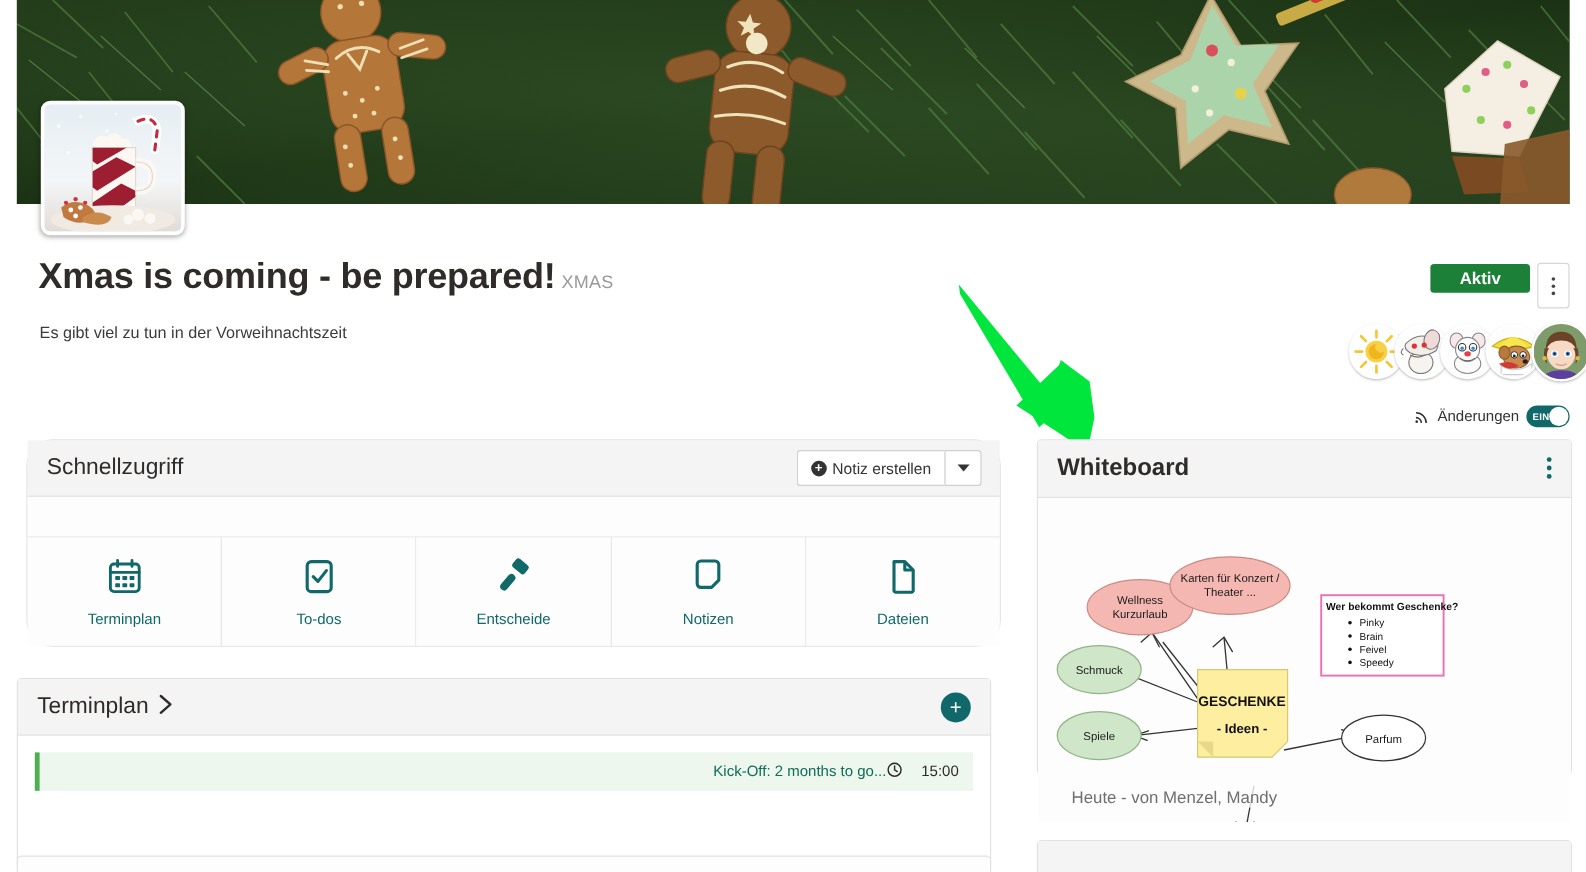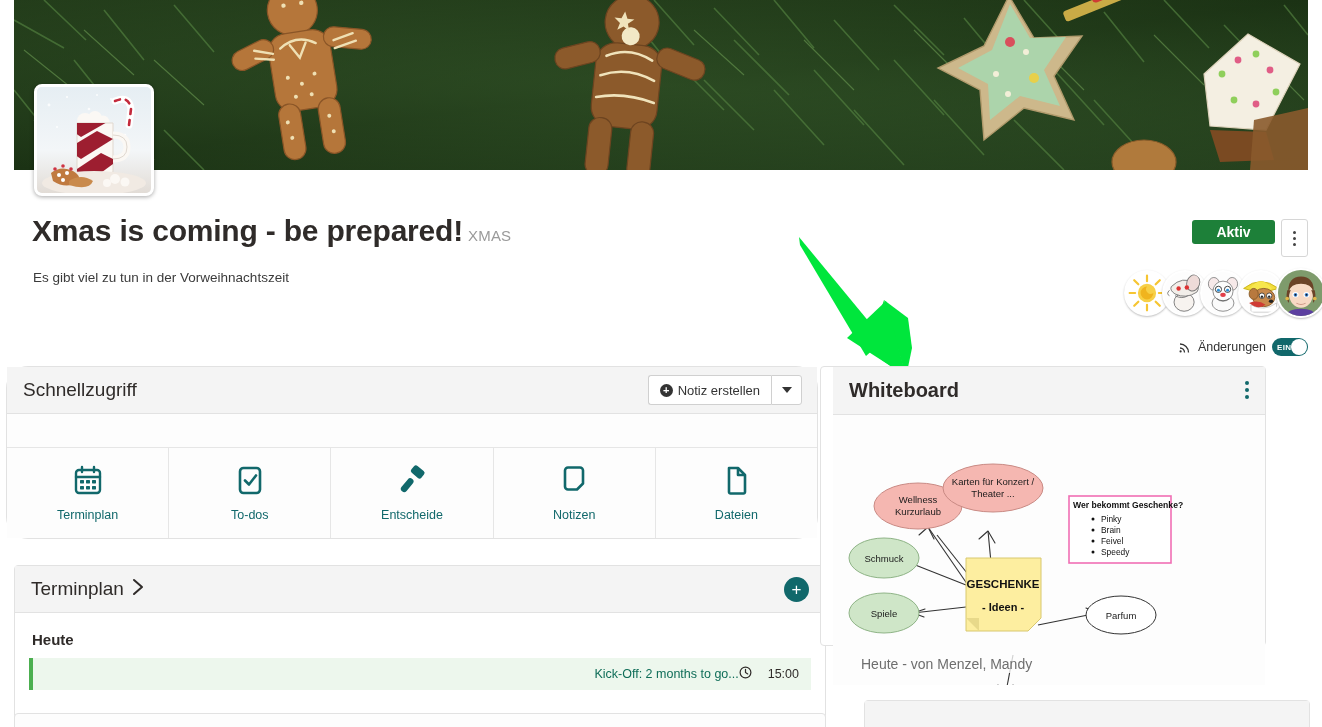--- a/index.html
+++ b/index.html
@@ -94,21 +94,21 @@
   .card{
     position:absolute;background:#fff;border:1px solid #e2e2e2;border-radius:4px;
   }
   .card-head{
     background:#f4f4f4; border-bottom:1px solid #e2e2e2;
     display:flex;align-items:center; padding:0 16px; position:relative;
   }
   .card-title{ font-size:19px; color:#2f2b29; font-weight:500; }
 
   
-  #quick{ left:6px; top:366px; width:812px; height:173px;border-radius:22px; }
+  #quick{ left:22px; top:366px; width:812px; height:173px;border-radius:22px; }
   #quick .card-head{height:47px;}
   .btn-group{ position:absolute; right:15px; top:8px; display:flex; }
   .btn-primary{
     height:30px; background:#fff;border:1px solid #d0d0d0; border-right:none;
     border-radius:3px 0 0 3px; display:flex;align-items:center;gap:5px;padding:0 11px;
     font-size:13px;color:#333; cursor:pointer;
   }
   .btn-caret{
     height:30px;width:31px;background:#fff;border:1px solid #d0d0d0;border-radius:0 3px 3px 0;
     display:flex;align-items:center;justify-content:center;cursor:pointer;
@@ -140,21 +140,21 @@
   .sched-day{ font-size:15px;font-weight:bold;color:#2f2b29; margin:4px 0 10px 3px;}
   .sched-event{
     background:#edf7ed;border-left:4px solid #4caf50;height:32px;
     display:flex;align-items:center;justify-content:flex-end;padding:0 12px 0 10px;
     cursor:pointer;
   }
   .sched-event .ev-title{ font-size:12.5px;color:#0f6d58; }
   .sched-event .ev-time{ font-size:12.5px;color:#2f2b29;display:flex;align-items:center;gap:16px;}
 
   
-  #wb{ left:820px; top:366px; width:446px; height:280px;padding-left:12px; }
+  #wb{ left:864px; top:366px; width:446px; height:280px; }
   #wb .card-head{height:48px;}
   #wb .card-title{ font-size:20px;font-weight:bold; }
   .wb-kebab{position:absolute;right:16px;top:14px;display:flex;flex-direction:column;gap:3px;cursor:pointer;}
   .wb-kebab i{width:4px;height:4px;border-radius:50%;background:#11686b;display:block;}
   .wb-canvas{ position:relative; width:100%; height:270px; background:#fdfdfd; overflow:hidden;}
   .wb-canvas svg{display:block;}
   .wb-footer{
     position:absolute; left:24px; bottom:12px; font-size:14px; color:#6e6e6e;
     background:rgba(253,253,253,.78); padding:1px 4px;
   }
@@ -561,21 +561,20 @@
       <span class="chev-right">
         <svg width="12" height="18" viewBox="0 0 12 18" fill="none" stroke="#2f2b29" stroke-width="2" stroke-linecap="round" stroke-linejoin="round">
           <path d="M2 2 L10 9 L2 16"></path>
         </svg>
       </span>
       <div class="add-fab">
         <span>+</span>
       </div>
     </div>
     <div class="sched-body">
-      <div class="sched-day">Heute</div>
       <div class="sched-event">
         <span class="ev-title">Kick-Off: 2 months to go...</span>
         <span class="ev-time">
           <span>
             <svg width="13" height="13" viewBox="0 0 14 14" fill="none" stroke="#2f2b29" stroke-width="1.3">
               <circle cx="7" cy="7" r="5.8"></circle>
                 <path d="M7 3.6 V7 L9.4 8.6" stroke-linecap="round"></path>
             </svg>
           </span>
           <span>15:00</span>

